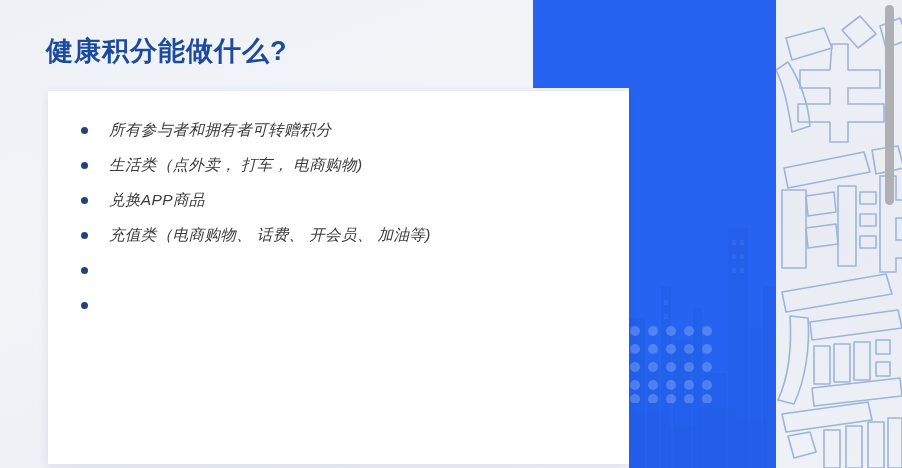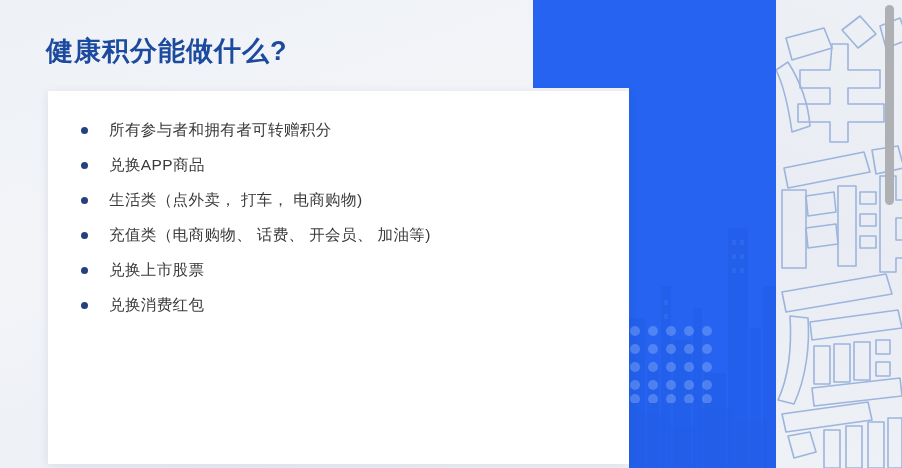--- a/index.html
+++ b/index.html
@@ -131,20 +131,21 @@
     padding: 0;
   }
   .bullet-item {
     position: relative;
     height: 35px;
     line-height: 35px;
     padding-left: 61px;
     font-size: 15.5px;
     color: #3a3a3c;
     white-space: nowrap;
+    font-style: italic;
   }
   .bullet-dot {
     position: absolute;
     left: 33px;
     top: 15px;
     width: 7px;
     height: 7px;
     border-radius: 50%;
     background: #24407f;
   }
@@ -275,40 +276,38 @@
   <div id="content-card">
     <ul id="bullet-list">
 
       <li class="bullet-item">
         <span class="bullet-dot"></span>
         <span class="bullet-text">所有参与者和拥有者可转赠积分</span>
       </li>
 
       <li class="bullet-item">
         <span class="bullet-dot"></span>
+        <span class="bullet-text">生活类（点外卖， 打车， 电商购物)</span>
+      </li>
+
+      <li class="bullet-item">
+        <span class="bullet-dot"></span>
         <span class="bullet-text">兑换APP商品</span>
       </li>
 
       <li class="bullet-item">
         <span class="bullet-dot"></span>
-        <span class="bullet-text">生活类（点外卖， 打车， 电商购物)</span>
-      </li>
-
-      <li class="bullet-item">
-        <span class="bullet-dot"></span>
         <span class="bullet-text">充值类（电商购物、 话费、 开会员、 加油等)</span>
       </li>
 
       <li class="bullet-item">
         <span class="bullet-dot"></span>
-        <span class="bullet-text">兑换上市股票</span>
-      </li>
-
-
-      <li class="bullet-item">
-        <span class="bullet-dot"></span>
-        <span class="bullet-text">兑换消费红包</span>
+      </li>
+
+
+      <li class="bullet-item">
+        <span class="bullet-dot"></span>
       </li>
 
     </ul>
   </div>
 
 </div>
 
 </body></html>

